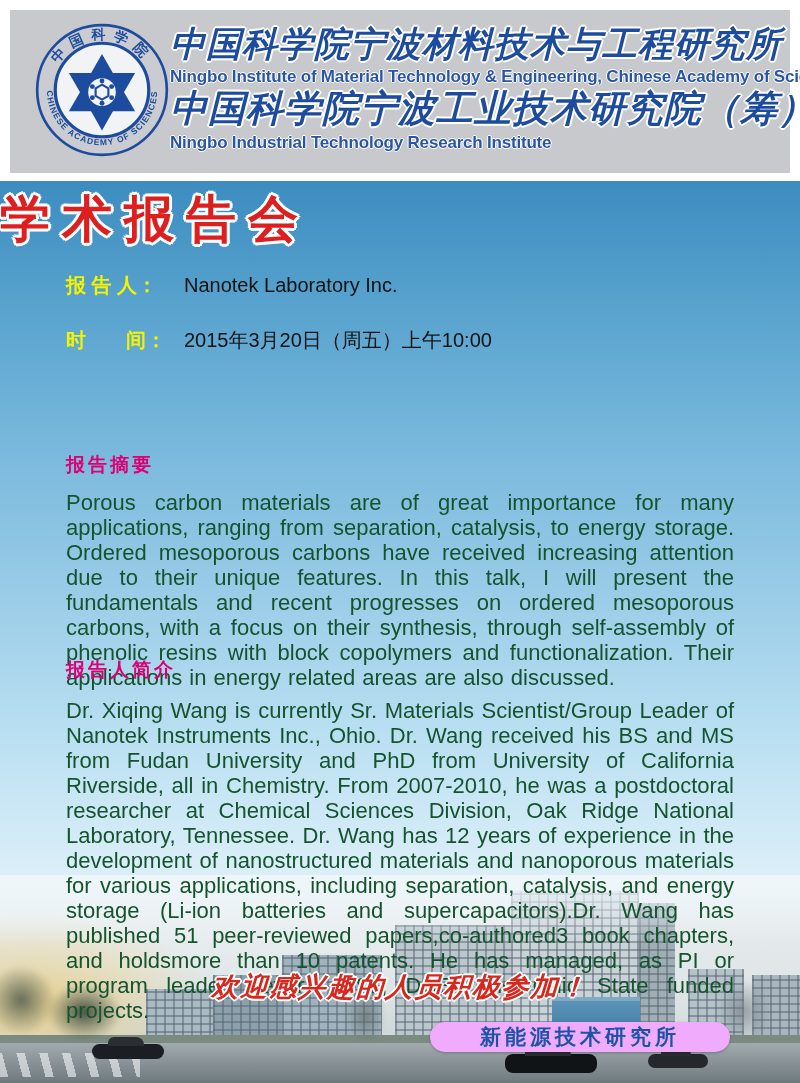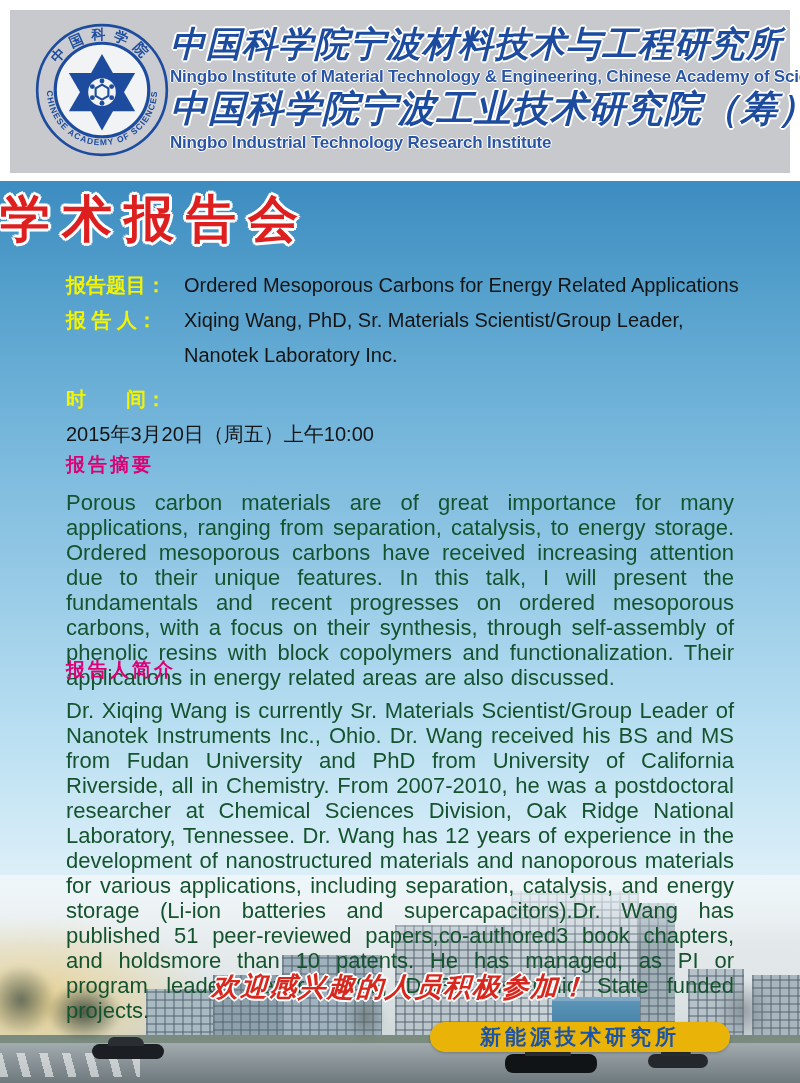--- a/index.html
+++ b/index.html
@@ -43,21 +43,21 @@
     text-shadow:-3px 0 0 #fff,3px 0 0 #fff,0 -3px 0 #fff,0 3px 0 #fff,
                 -2px -2px 0 #fff,2px 2px 0 #fff,-2px 2px 0 #fff,2px -2px 0 #fff;
   }
   
   .info{position:absolute;left:66px;top:268px;right:60px;z-index:3;}
   .info-row{display:flex;align-items:flex-start;font-size:20px;line-height:35px;}
   .info-label{
     color:#f4f400;font-weight:bold;width:118px;flex-shrink:0;white-space:pre;
   }
   .info-value{color:#141414;}
-  .row-time{margin-top:9px;flex-direction:column;}
+  .row-time{margin-top:20px;}
   
   .sec-heading{
     position:absolute;left:66px;z-index:3;
     font-family:"Liberation Serif",serif;font-weight:bold;
     font-size:19px;color:#dc0074;letter-spacing:3px;
   }
   .h-abstract{top:452px;}
   .h-bio{top:657px;}
   .sec-body{
     position:absolute;left:66px;right:66px;z-index:3;
@@ -126,21 +126,21 @@
   
   .welcome{
     position:absolute;top:969px;left:0;width:100%;text-align:center;z-index:4;
     font-family:"Liberation Serif",serif;font-weight:bold;font-style:italic;
     font-size:27px;letter-spacing:2px;color:#d6281e;transform:skewX(-3deg);
     text-shadow:-2px 0 0 #fff,2px 0 0 #fff,0 -2px 0 #fff,0 2px 0 #fff,
                 -1px -1px 0 #fff,1px 1px 0 #fff,-1px 1px 0 #fff,1px -1px 0 #fff;
   }
   .badge{
     position:absolute;left:430px;top:1022px;width:300px;height:30px;z-index:4;
-    background:#eab308;border-radius:15px;
+    background:#f0abfc;border-radius:15px;
     display:flex;align-items:center;justify-content:center;
     color:#1b53a6;font-weight:bold;font-size:21px;letter-spacing:4px;
     box-shadow:0 1px 3px rgba(0,0,0,0.25);
   }
 </style>
 </head>
 <body>
 
 <div class="header">
   <svg class="logo" viewBox="0 0 128 128">
@@ -182,27 +182,22 @@
     <div class="en-line en2">Ningbo Industrial Technology Research Institute</div>
   </div>
 </div>
 
 <div class="main"></div>
 
 <div class="title">学术报告会</div>
 
 <div class="info">
   <div class="info-row">
-    <span class="info-label">报告题目：</span>
-    <span class="info-value">Ordered Mesoporous Carbons for Energy Related Applications</span>
-  </div>
-  <div class="info-row">
     <span class="info-label">报 告 人：</span>
     <span class="info-value">
-      <span style="display:block;">Xiqing Wang, PhD, Sr. Materials Scientist/Group Leader,</span>
       <span style="display:block;">Nanotek Laboratory Inc.</span>
     </span>
   </div>
   <div class="info-row row-time">
     <span class="info-label">时　　间：</span>
     <span class="info-value">2015年3月20日（周五）上午10:00</span>
   </div>
   <div class="info-row">
   </div>
 </div>

